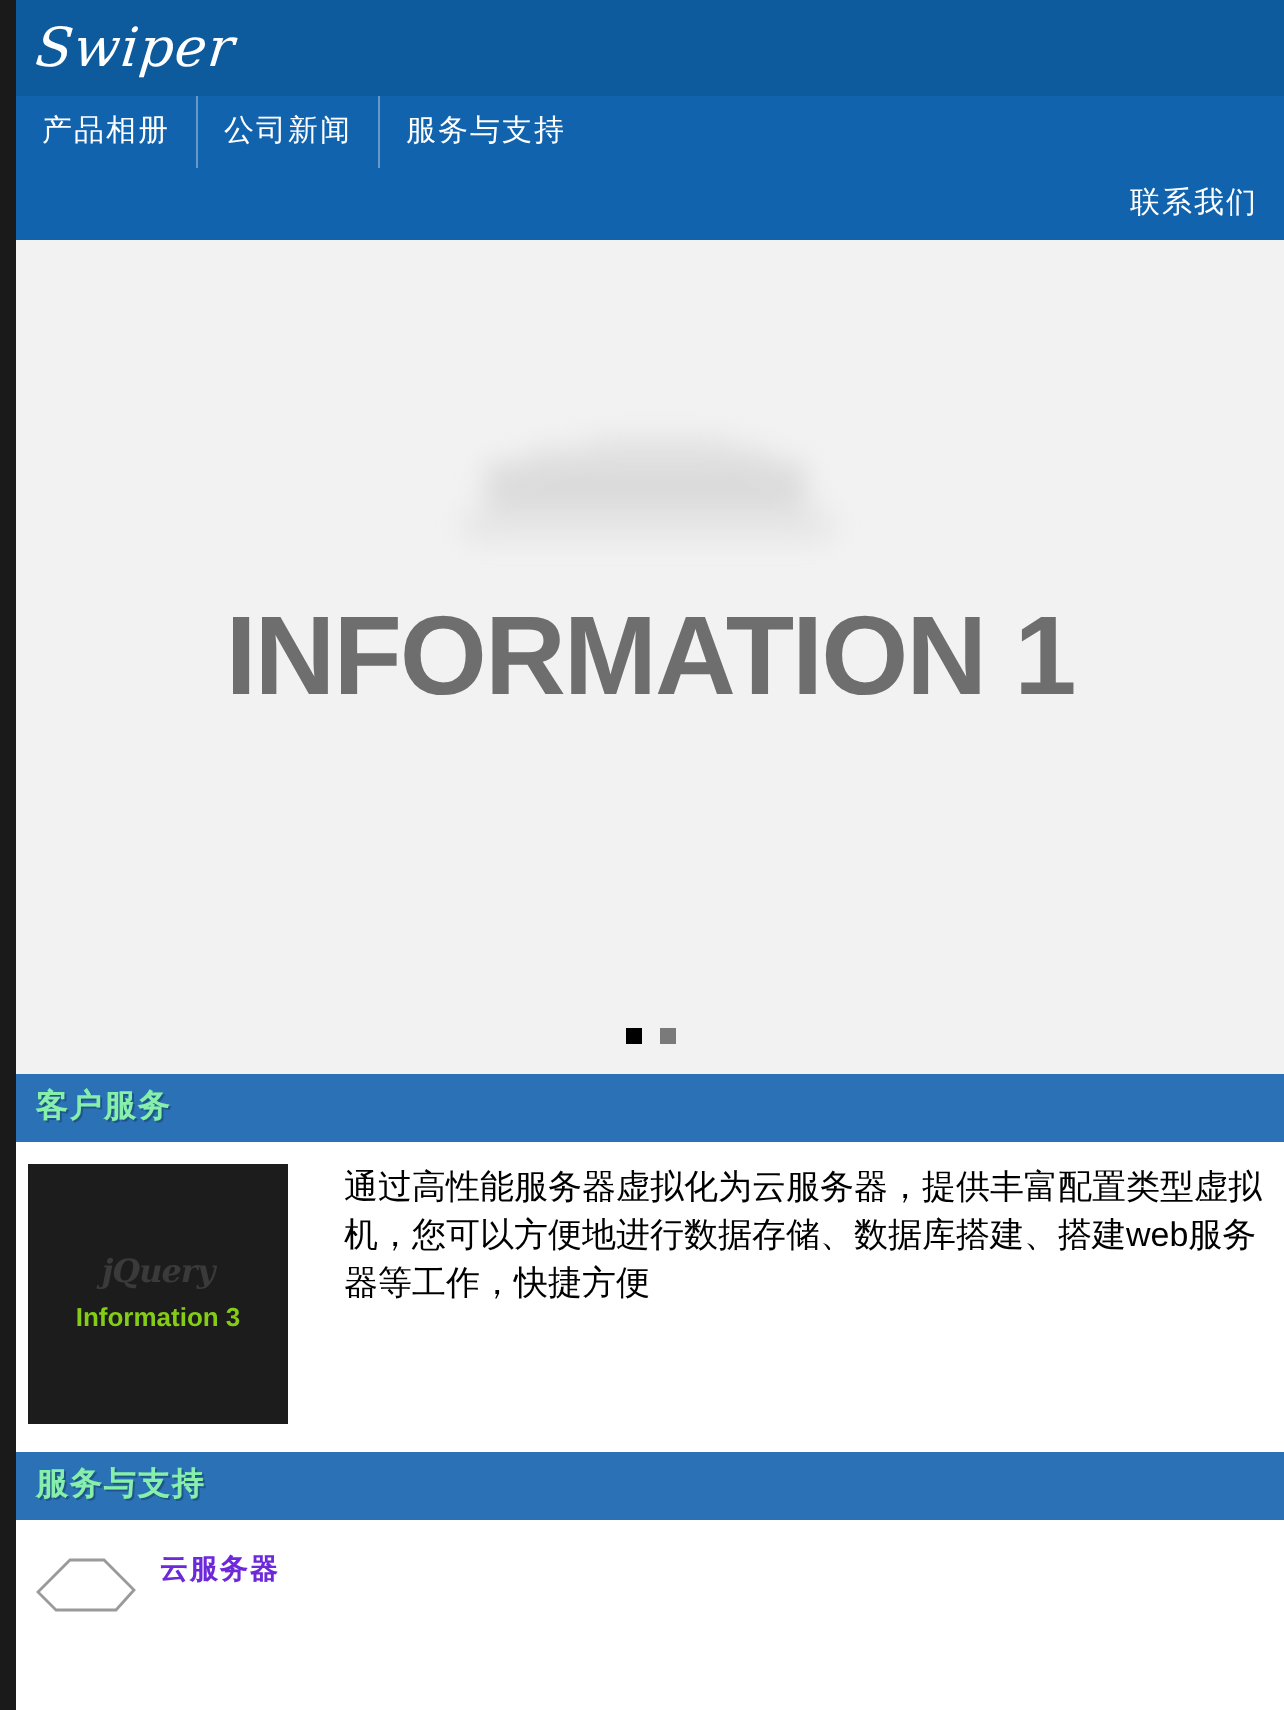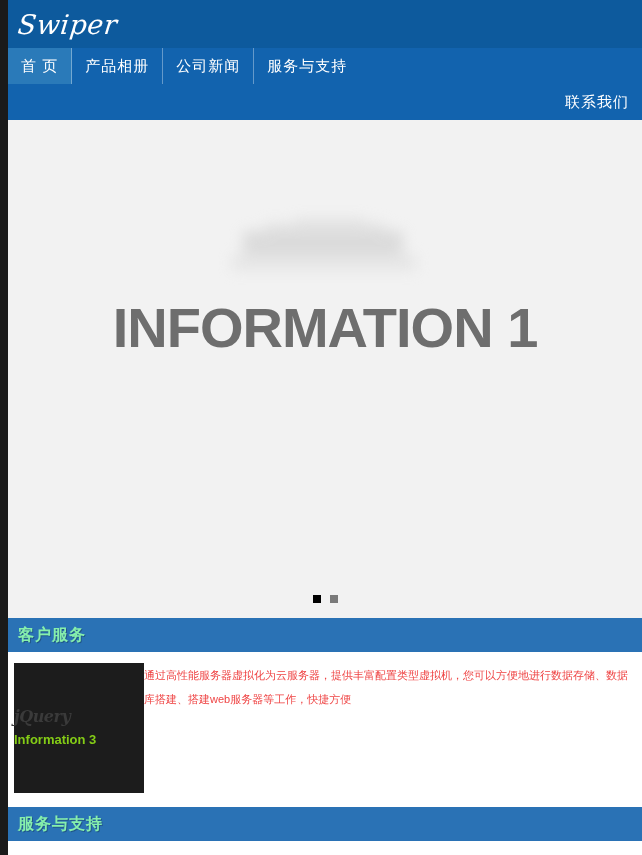--- a/index.html
+++ b/index.html
@@ -73,21 +73,21 @@
   }
   .nav-row2 {
     width: 100%;
     display: flex;
     justify-content: flex-end;
   }
 
   
   .slider {
     position: relative;
-    height: 498px;
+    height: 417px;
     background: #f2f2f2;
     overflow: hidden;
   }
   .slide {
     position: absolute;
     inset: 0;
     display: flex;
     flex-direction: column;
     align-items: center;
     justify-content: flex-start;
@@ -173,45 +173,45 @@
     background: #ffffff;
   }
   .thumb {
     width: 130px;
     height: 130px;
     flex: 0 0 130px;
     background: #1c1c1c;
     position: relative;
     display: flex;
     flex-direction: column;
-    align-items: flex-start;
+    align-items: center;
     justify-content: center;
     cursor: pointer;
   }
   .thumb-logo {
     font-family: "DejaVu Serif", serif;
     font-style: italic;
     font-weight: 700;
     font-size: 16px;
     color: #3a3a3a;
     line-height: 1;
     margin-bottom: 7px;
     letter-spacing: -0.5px;
   }
   .thumb-caption {
     color: #84cc16;
     font-size: 13px;
     font-weight: 700;
   }
   .service-text {
     flex: 1;
-    color: #ef4444;
-    font-size: 11px;
+    color: #000000;
+    font-size: 17px;
     line-height: 24px;
-    padding: 0 6px 0 0;
+    padding: 0 6px 0 28px;
     box-sizing: border-box;
   }
 
   
   .product-body {
     padding: 12px 0 0 6px;
     background: #ffffff;
     display: flex;
     align-items: flex-start;
   }
@@ -234,21 +234,20 @@
 </head>
 <body>
 
 <div id="page">
 
   <div class="site-header">
     <div class="brand">Swiper</div>
   </div>
 
   <div class="nav-bar">
-    <div class="nav-item active">首 页</div>
     <div class="nav-item">产品相册</div>
     <div class="nav-item">公司新闻</div>
     <div class="nav-item nowrap-break">服务与支持</div>
     <div class="nav-row2">
       <div class="nav-item nowrap-break">联系我们</div>
     </div>
   </div>
 
   <div class="slider">
     <div class="slide">

